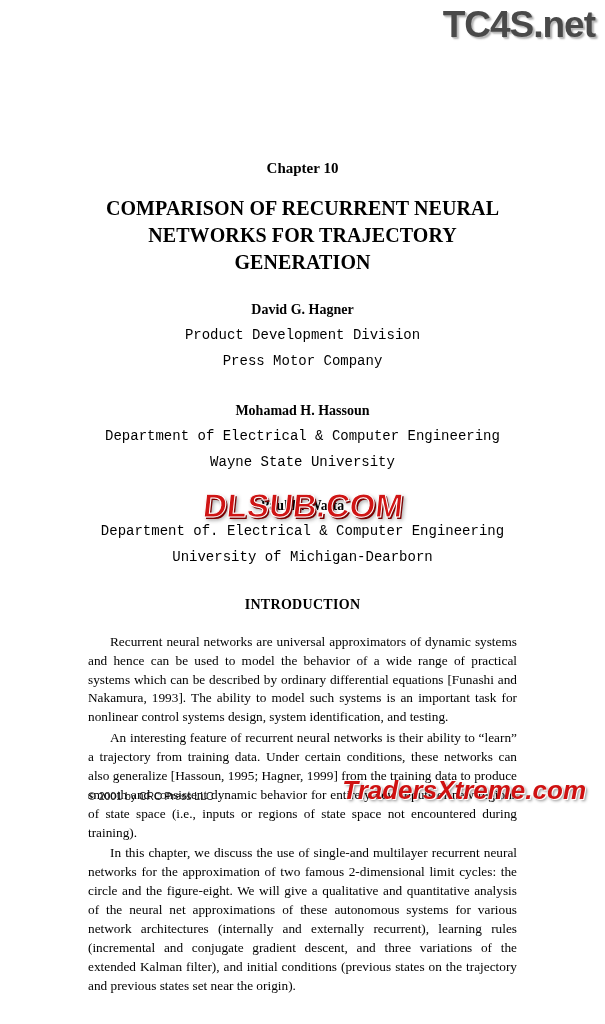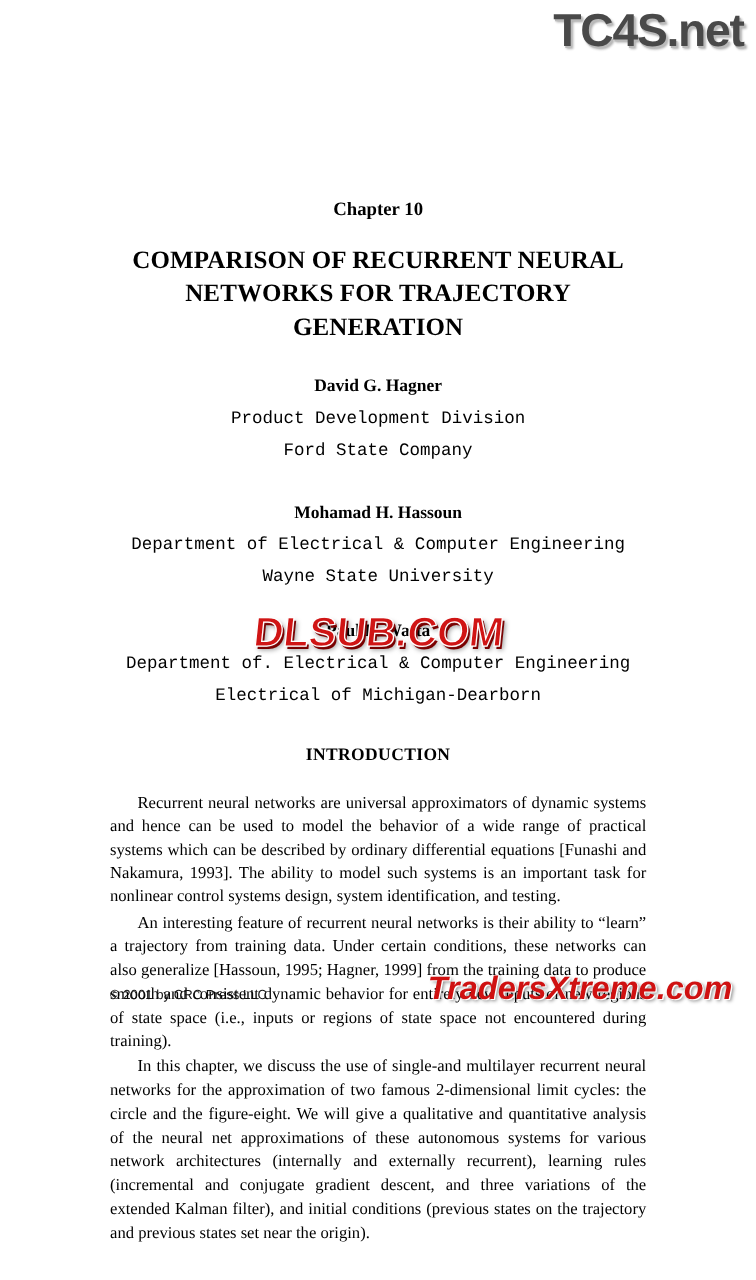--- a/index.html
+++ b/index.html
@@ -140,29 +140,29 @@
   <div class="wm-top">TC4S.net</div>
 
   <div class="content">
 
     <div class="chapter-label">Chapter 10</div>
 
     <div class="chapter-title">COMPARISON OF  RECURRENT NEURAL NETWORKS FOR TRAJECTORY GENERATION</div>
 
     <div class="author">David G. Hagner</div>
     <div class="affil">Product Development Division</div>
-    <div class="affil">Ford State Company</div>
+    <div class="affil">Press Motor Company</div>
 
     <div class="author second">Mohamad H. Hassoun</div>
     <div class="affil">Department of Electrical &amp; Computer Engineering</div>
     <div class="affil">Wayne State University</div>
 
     <div class="author third">Paul B. Watta</div>
     <div class="affil">Department of. Electrical &amp; Computer Engineering</div>
-    <div class="affil">Electrical of Michigan-Dearborn</div>
+    <div class="affil">University of Michigan-Dearborn</div>
 
     <div class="section-head">INTRODUCTION</div>
 
     <p class="body first">Recurrent neural networks are universal approximators of dynamic systems and hence can be used to model the behavior of a wide range of practical systems which can be described by ordinary differential equations [Funashi and Nakamura, 1993]. The ability to model such systems is an important task for nonlinear control systems design, system identification, and testing.</p>
     <p class="body">An interesting feature of recurrent neural networks is their ability to “learn” a trajectory from training data. Under certain conditions, these networks can also generalize [Hassoun, 1995; Hagner, 1999] from the training data to produce smooth and consistent dynamic behavior for entirely new inputs or new regions of state space (i.e., inputs or regions of state space not encountered during training).</p>
     <p class="body">In this chapter, we discuss the use of single-and multilayer recurrent neural networks for the approximation of two famous 2-dimensional limit cycles: the circle and the figure-eight. We will give a qualitative and quantitative analysis of the neural net approximations of these autonomous systems for various network architectures (internally and externally recurrent), learning rules (incremental and conjugate gradient descent, and three variations of the extended Kalman filter), and initial conditions (previous states on the trajectory and previous states set near the origin).</p>
 
   </div>
 
   <div class="wm-mid">DLSUB.COM</div>

